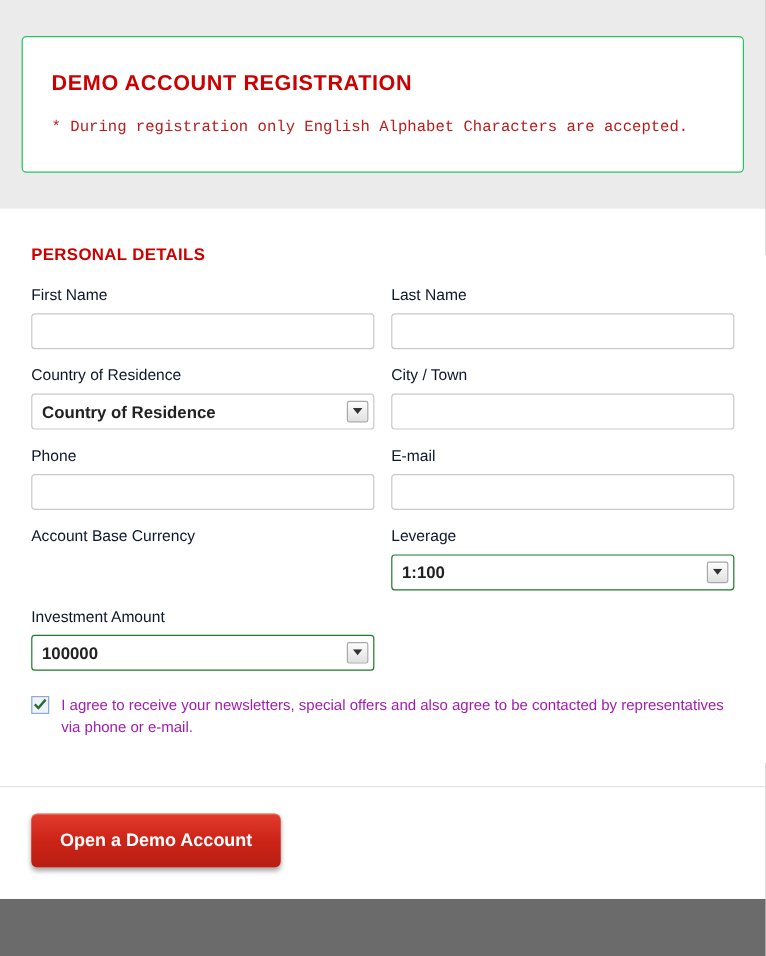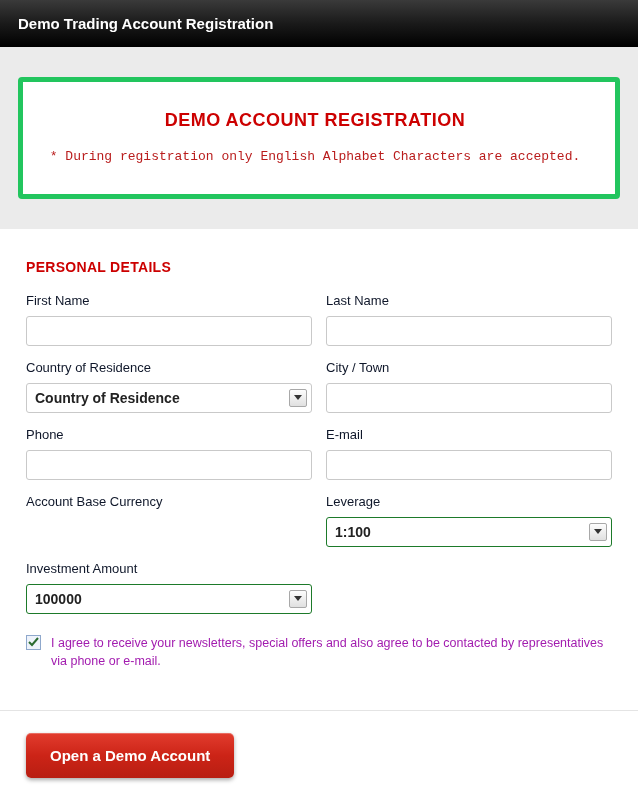--- a/index.html
+++ b/index.html
@@ -20,24 +20,23 @@
     font-weight: bold;
     font-size: 15px;
     padding: 15px 18px;
   }
   .intro-block {
     background: #ebebeb;
     padding: 30px 18px 30px 18px;
   }
   .intro-box {
     background: #fff;
-    border: 5px solid #22c55e;
+    border: 1px solid #22c55e;
     border-radius: 4px;
     padding: 28px 32px 30px 24px;
-    text-align: center;
   }
   .intro-title {
     color: #cc0000;
     font-weight: bold;
     font-size: 18px;
     letter-spacing: 0.5px;
     text-transform: uppercase;
     font-family: "Arial Narrow", Arial, sans-serif;
     margin-bottom: 18px;
   }
@@ -154,21 +153,20 @@
     cursor: pointer;
     box-shadow: 0 2px 4px rgba(0,0,0,0.35), inset 0 1px 0 rgba(255,255,255,0.25);
   }
   .half-placeholder { flex:1; }
 </style>
 </head>
 <body>
 
 <div class="window">
 
-  <div class="titlebar">Demo Trading Account Registration</div>
 
   <div class="intro-block">
     <div class="intro-box">
       <div class="intro-title">DEMO ACCOUNT REGISTRATION</div>
       <div class="intro-note">* During registration only English Alphabet Characters are accepted.</div>
     </div>
   </div>
 
   <div class="form-area">
     <div class="section-header">PERSONAL DETAILS</div>

